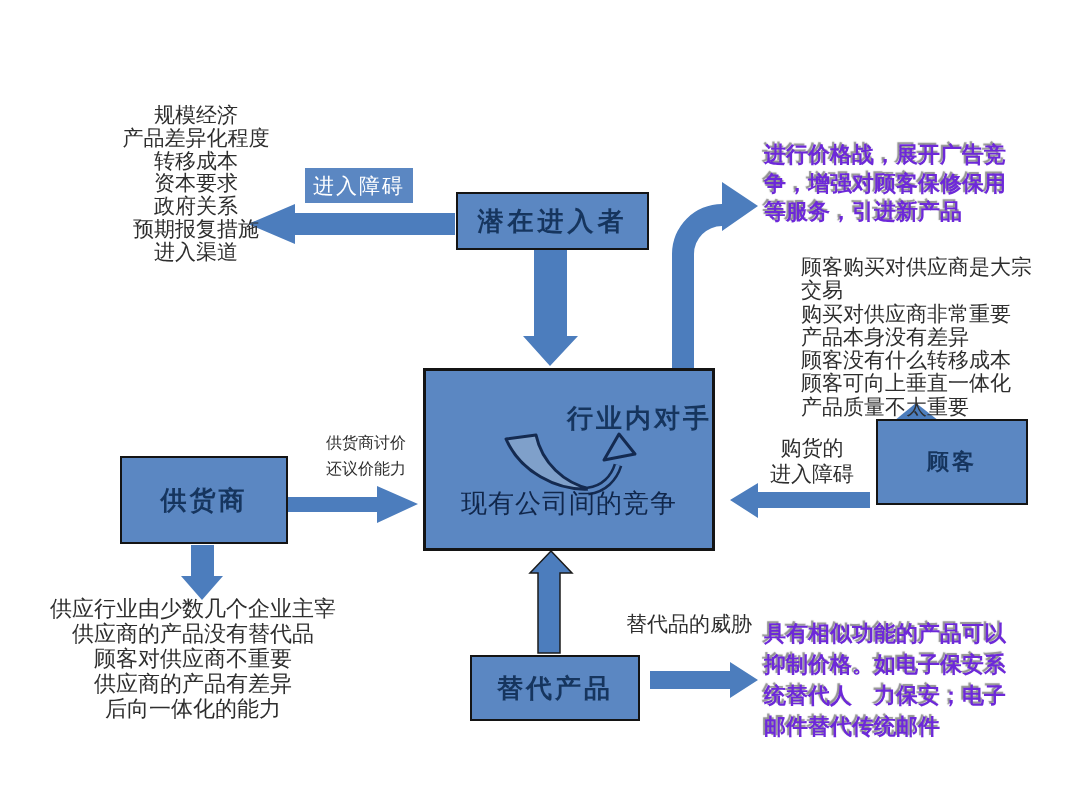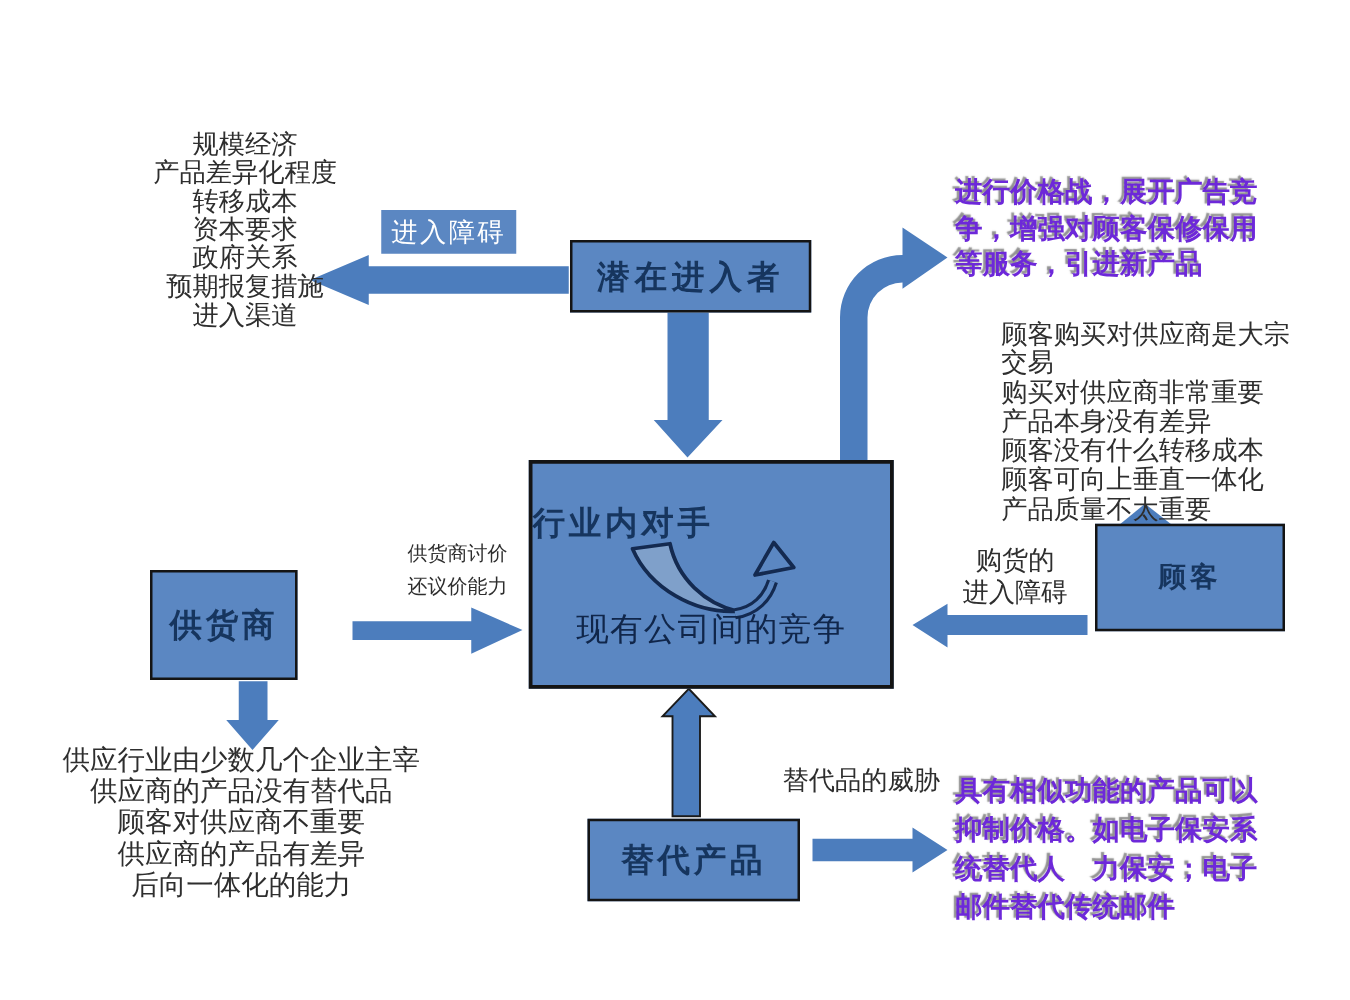--- a/index.html
+++ b/index.html
@@ -22,21 +22,21 @@
     display:flex;align-items:center;justify-content:center;
     box-sizing:border-box;font-weight:bold;
   }
   .bordered{border:2px solid var(--border-dark);}
   .arrows{position:absolute;left:0;top:0;width:1080px;height:800px;}
   .arrowfill{fill:var(--arrow-blue);}
   .centerbox{
     position:absolute;left:423px;top:368px;width:292px;height:183px;
     background:var(--box-blue);border:3px solid var(--border-dark);box-sizing:border-box;
   }
-  .centerbox .t1{position:absolute;top:30px;width:100%;text-align:left;
+  .centerbox .t1{position:absolute;top:30px;width:100%;text-align:right;
     font-size:26px;font-weight:bold;color:var(--box-text-navy);letter-spacing:3px;}
   .centerbox .t2{position:absolute;top:115px;width:100%;text-align:center;
     font-size:26px;font-weight:normal;color:#10264a;letter-spacing:1px;}
   .swoosh{position:absolute;left:72px;top:60px;}
 </style>
 </head>
 <body>
 
 <div class="stage">
 
@@ -97,21 +97,21 @@
       <path d="M90,60 C106,58 116,47 120,34" style="fill:none;stroke:var(--swoosh-stroke);stroke-width:9;"></path>
       <path d="M90,60 C106,58 116,47 120,34" style="fill:none;stroke:var(--box-blue);stroke-width:4;"></path>
       <polygon points="106,29 121,3 137,23" style="fill:var(--box-blue);stroke:var(--swoosh-stroke);stroke-width:3;stroke-linejoin:round;"></polygon>
     </svg>
     <div class="t2">现有公司间的竞争</div>
   </div>
 
   <div class="abs plain ml" style="left:296px;top:430px;width:140px;text-align:center;font-size:16px;line-height:26px;">供货商讨价
 还议价能力</div>
 
-  <div class="abs bluebox bordered" style="left:120px;top:456px;width:118px;height:88px;font-size:26px;letter-spacing:3px;">
+  <div class="abs bluebox bordered" style="left:120px;top:456px;width:168px;height:88px;font-size:26px;letter-spacing:3px;">
     <span>供货商</span>
   </div>
 
   <div class="abs plain ml" style="left:756px;top:435px;width:112px;text-align:center;font-size:21px;line-height:26px;">购货的
 进入障碍</div>
 
   <div class="abs bluebox bordered" style="left:876px;top:419px;width:152px;height:86px;font-size:22px;letter-spacing:3px;">
     <span>顾客</span>
   </div>
 

